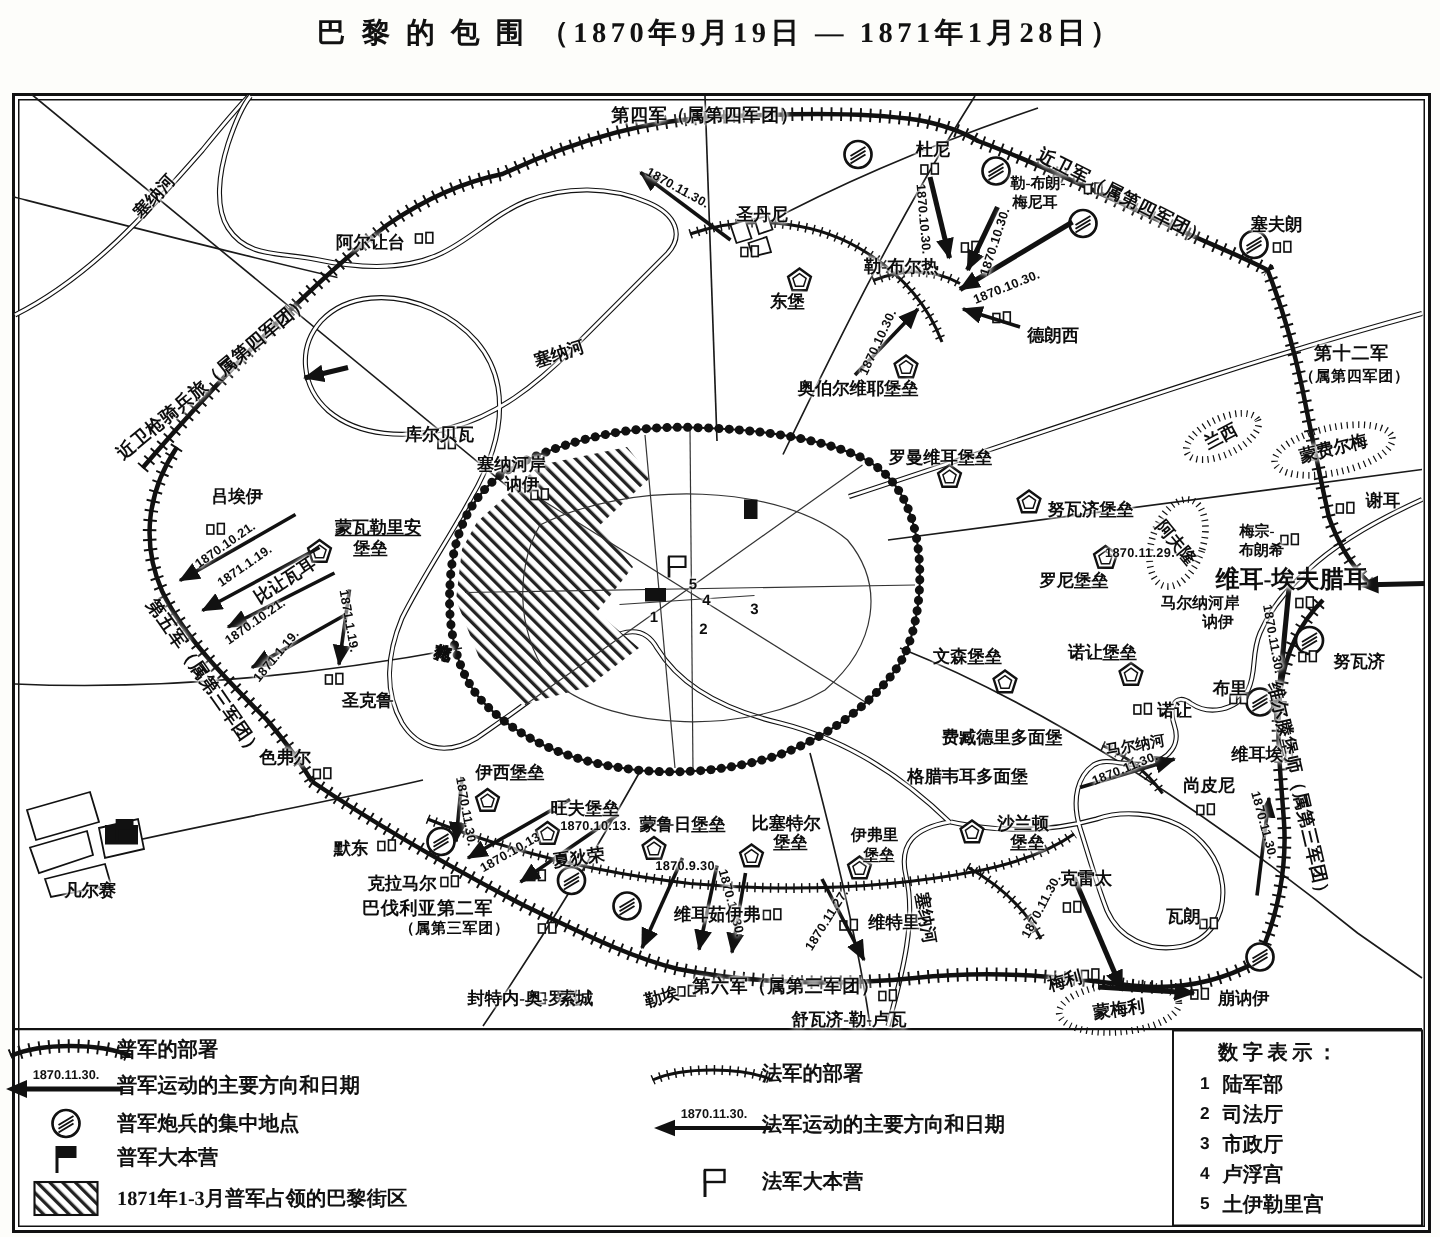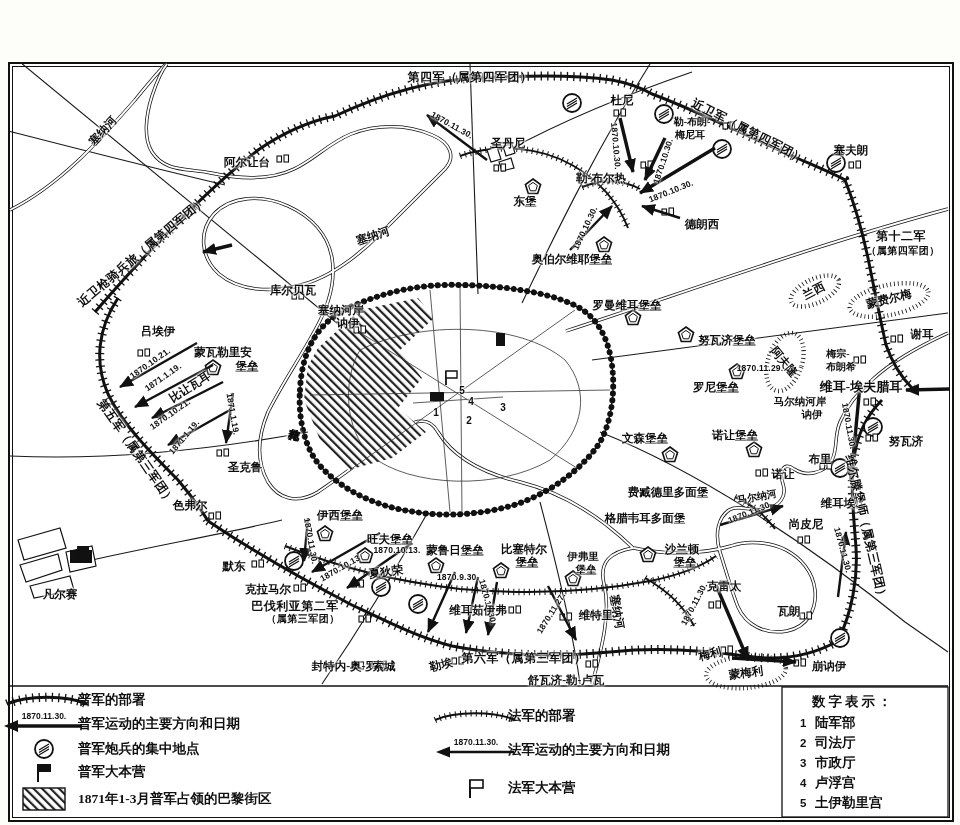--- a/index.html
+++ b/index.html
@@ -43,20 +43,21 @@
             font-family:"Liberation Sans",sans-serif;transform:translate(-50%,-100%);}
   .num-title{position:absolute;font-family:"Liberation Serif",serif;font-size:13.5px;
              font-weight:700;letter-spacing:3px;transform:translateY(-50%);}
   .num-n{position:absolute;font-family:"Liberation Sans",sans-serif;font-size:11.5px;
          font-weight:700;transform:translateY(-50%);}
 </style>
 </head>
 <body>
 
 <div class="page">
+  <div class="title">巴 黎 的 包 围 （1870年9月19日 — 1871年1月28日）</div>
 
   <div class="map-frame"></div>
 
   <svg class="mapsvg" width="942" height="756" viewBox="8 62 942 756">
     <defs>
       <marker id="ah" markerUnits="userSpaceOnUse" markerWidth="16" markerHeight="14" refX="13" refY="6" orient="auto">
           <path d="M0,0 L14,6 L0,12 Z" fill="#111"></path>
         </marker>
       <pattern id="hatch" width="6" height="6" patternUnits="userSpaceOnUse" patternTransform="rotate(-45)">
         <rect width="6" height="6" fill="#fff"></rect>
@@ -287,25 +288,25 @@
       <div class="lbl d" style="left: 585px; top: 228px; transform: translate(-50%, -50%) rotate(-65deg);">1870.10.30.</div>
       <div class="lbl p" style="left: 572px; top: 259px; transform: translate(-50%, -50%);">奥伯尔维耶堡垒</div>
       <div class="lbl r" style="left: 373px; top: 236px; transform: translate(-50%, -50%) rotate(-18deg);">塞纳河</div>
       <div class="lbl a" style="left: 901px; top: 236px; transform: translate(-50%, -50%);">第十二军</div>
       <div class="lbl a" style="left: 903px; top: 251px; font-size: 10px; transform: translate(-50%, -50%);">（属第四军团）</div>
       <div class="lbl p" style="left: 814px; top: 291px; transform: translate(-50%, -50%) rotate(-28deg);">兰西</div>
       <div class="lbl p" style="left: 889px; top: 299px; transform: translate(-50%, -50%) rotate(-14deg);">蒙费尔梅</div>
       <div class="lbl p" style="left: 922px; top: 334px; transform: translate(-50%, -50%);">谢耳</div>
       <div class="lbl p" style="left: 838px; top: 354px; font-size: 10px; transform: translate(-50%, -50%);">梅宗-</div>
       <div class="lbl p" style="left: 841px; top: 367px; font-size: 10px; transform: translate(-50%, -50%);">布朗希</div>
-      <div class="lbl p" style="left: 861px; top: 387px; font-size: 13px; transform: translate(-50%, -50%);">维耳-埃夫腊耳</div>
+      <div class="lbl p" style="left: 861px; top: 387px; font-size: 16px; transform: translate(-50%, -50%);">维耳-埃夫腊耳</div>
       <div class="lbl p" style="left: 158px; top: 331px; transform: translate(-50%, -50%);">吕埃伊</div>
       <div class="lbl d" style="left: 150px; top: 363px; transform: translate(-50%, -50%) rotate(-35deg);">1870.10.21.</div>
       <div class="lbl d" style="left: 163px; top: 377px; transform: translate(-50%, -50%) rotate(-35deg);">1871.1.19.</div>
-      <div class="lbl p" style="left: 223px; top: 352px; transform: translate(-50%, -50%);">蒙瓦勒里安</div>
+      <div class="lbl p" style="left: 252px; top: 352px; transform: translate(-50%, -50%); text-decoration: underline;">蒙瓦勒里安</div>
       <div class="lbl p" style="left: 247px; top: 366px; transform: translate(-50%, -50%);">堡垒</div>
       <div class="lbl p" style="left: 190px; top: 387px; transform: translate(-50%, -50%) rotate(-33deg);">比让瓦耳</div>
       <div class="lbl d" style="left: 170px; top: 414px; transform: translate(-50%, -50%) rotate(-35deg);">1870.10.21.</div>
       <div class="lbl d" style="left: 184px; top: 437px; transform: translate(-50%, -50%) rotate(-50deg);">1871.1.19.</div>
       <div class="lbl d" style="left: 233px; top: 414px; transform: translate(-50%, -50%) rotate(80deg);">1871.1.19.</div>
       <div class="lbl a" style="left: 136px; top: 452px; transform: translate(-50%, -50%) rotate(55deg);">第五军（属第三军团）</div>
       <div class="lbl p" style="left: 245px; top: 467px; transform: translate(-50%, -50%);">圣克鲁</div>
       <div class="lbl p" style="left: 190px; top: 505px; transform: translate(-50%, -50%);">色弗尔</div>
       <div class="lbl v" style="left: 297px; top: 420px; transform: translate(-50%, -50%) rotate(12deg);">布伦林苑</div>
       <div class="lbl p" style="left: 341px; top: 310px; transform: translate(-50%, -50%);">塞纳河岸</div>
@@ -335,21 +336,21 @@
       <div class="lbl p" style="left: 685px; top: 562px; transform: translate(-50%, -50%);">堡垒</div>
       <div class="lbl p" style="left: 724px; top: 586px; transform: translate(-50%, -50%);">克雷太</div>
       <div class="lbl d" style="left: 694px; top: 604px; transform: translate(-50%, -50%) rotate(-62deg);">1870.11.30.</div>
       <div class="lbl p" style="left: 789px; top: 611px; transform: translate(-50%, -50%);">瓦朗</div>
       <div class="lbl p" style="left: 710px; top: 654px; transform: translate(-50%, -50%) rotate(-15deg);">梅利</div>
       <div class="lbl p" style="left: 746px; top: 673px; transform: translate(-50%, -50%) rotate(-8deg);">蒙梅利</div>
       <div class="lbl p" style="left: 829px; top: 666px; transform: translate(-50%, -50%);">崩讷伊</div>
       <div class="lbl p" style="left: 60px; top: 594px; transform: translate(-50%, -50%);">凡尔赛</div>
       <div class="lbl p" style="left: 234px; top: 566px; transform: translate(-50%, -50%);">默东</div>
       <div class="lbl p" style="left: 268px; top: 589px; transform: translate(-50%, -50%);">克拉马尔</div>
-      <div class="lbl a" style="left: 295px; top: 606px; transform: translate(-50%, -50%);">巴伐利亚第二军</div>
+      <div class="lbl a" style="left: 285px; top: 606px; transform: translate(-50%, -50%);">巴伐利亚第二军</div>
       <div class="lbl a" style="left: 303px; top: 619px; font-size: 10px; transform: translate(-50%, -50%);">（属第三军团）</div>
       <div class="lbl p" style="left: 350px; top: 634px; transform: translate(-50%, -50%); margin-top: 32px;">封特内-奥-罗兹</div>
       <div class="lbl p" style="left: 384px; top: 666px; transform: translate(-50%, -50%);">索城</div>
       <div class="lbl d" style="left: 311px; top: 541px; transform: translate(-50%, -50%) rotate(80deg);">1870.11.30.</div>
       <div class="lbl p" style="left: 340px; top: 515px; transform: translate(-50%, -50%);">伊西堡垒</div>
       <div class="lbl p" style="left: 390px; top: 539px; transform: translate(-50%, -50%);">旺夫堡垒</div>
       <div class="lbl d" style="left: 340px; top: 568px; transform: translate(-50%, -50%) rotate(-30deg);">1870.10.13</div>
       <div class="lbl d" style="left: 397px; top: 550px; transform: translate(-50%, -50%);">1870.10.13.</div>
       <div class="lbl p" style="left: 386px; top: 572px; transform: translate(-50%, -50%) rotate(-8deg);">夏狄荣</div>
       <div class="lbl p" style="left: 455px; top: 550px; transform: translate(-50%, -50%);">蒙鲁日堡垒</div>

